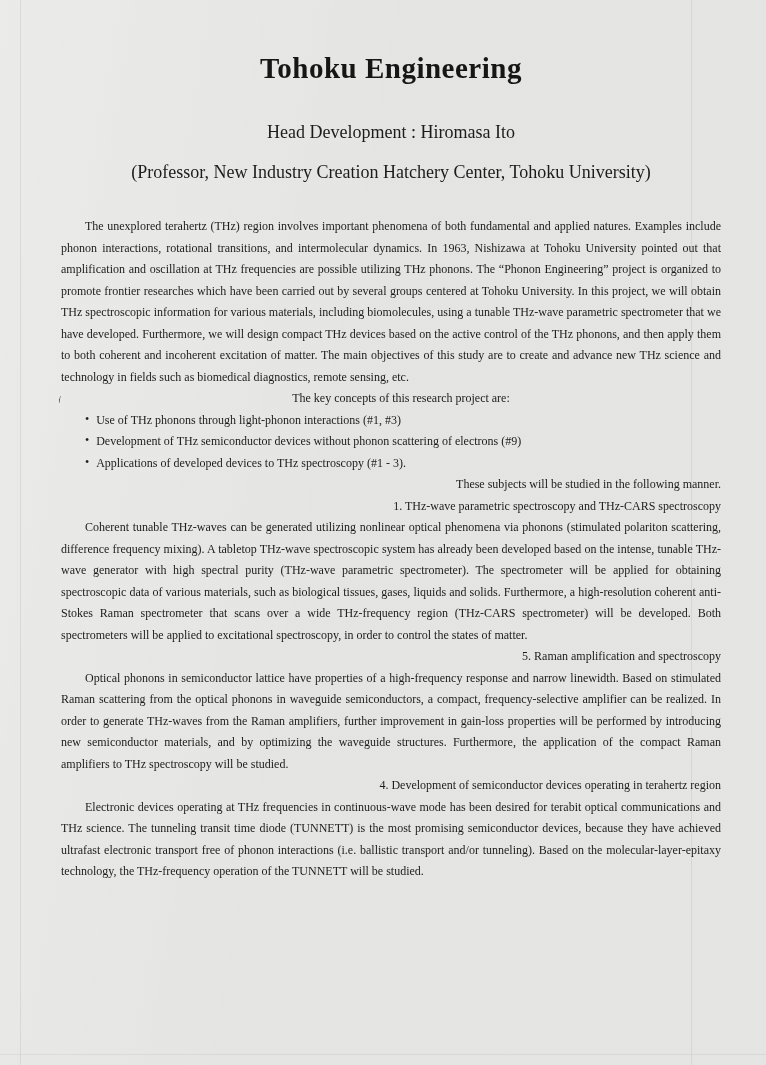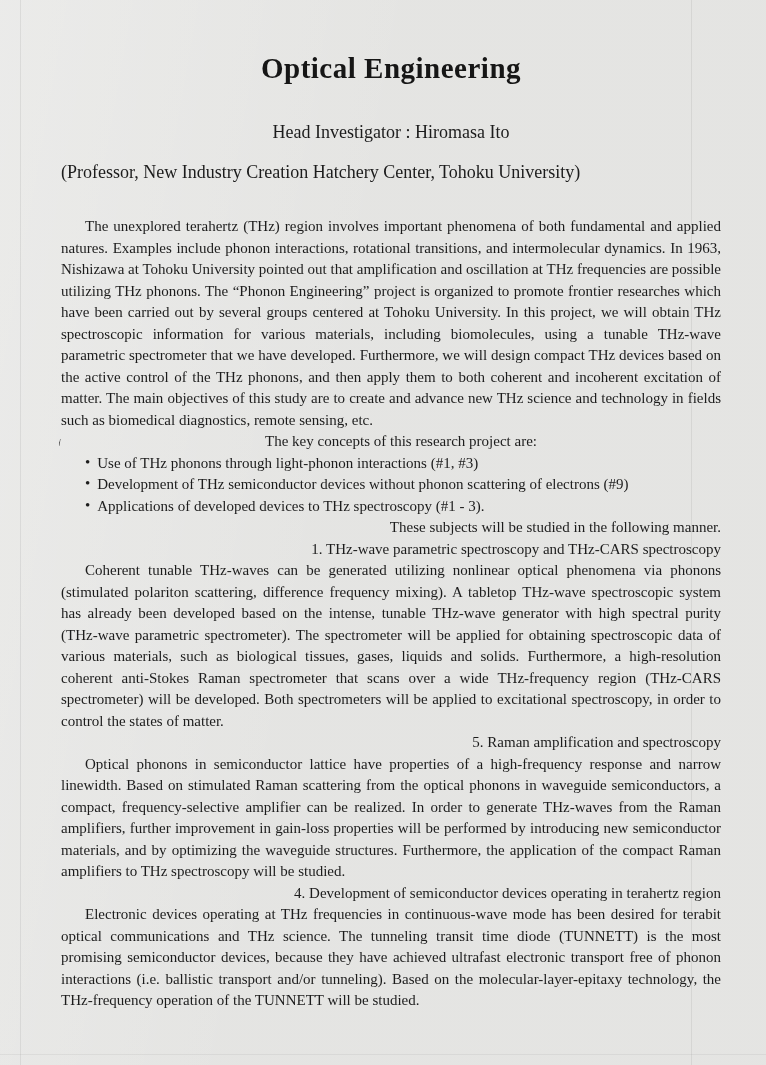--- a/index.html
+++ b/index.html
@@ -51,27 +51,27 @@
     letter-spacing: 0.5px;
     color: #161616;
   }
   .investigator {
     margin: 37px 0 0 0;
     text-align: center;
     font-size: 18px;
   }
   .affiliation {
     margin: 19px 0 0 0;
-    text-align: left;
+    text-align: center;
     font-size: 18px;
   }
 
   .bodytext {
     margin-top: 33px;
-    font-size: 15px;
+    font-size: 12px;
     line-height: 21.5px;
     text-align: justify;
   }
   .bodytext p {
     margin: 0;
     text-indent: 24px;
   }
   .lead-line {
     position: relative;
     text-indent: 20px;
@@ -106,23 +106,23 @@
 </head>
 <body>
 
 <div class="page">
   <div class="fold-line left"></div>
   <div class="fold-line right"></div>
   <div class="scan-bottom-edge"></div>
 
   <div class="content">
 
-    <div class="doc-title">Optical Engineering</div>
+    <div class="doc-title">Tohoku Engineering</div>
 
-    <div class="investigator">Head Investigator : Hiromasa Ito</div>
+    <div class="investigator">Head Development : Hiromasa Ito</div>
 
     <div class="affiliation">(Professor, New Industry Creation Hatchery Center, Tohoku University)</div>
 
     <div class="bodytext">
 
       <p>The unexplored terahertz (THz) region involves important phenomena of both fundamental and applied natures. Examples include phonon interactions, rotational transitions, and intermolecular dynamics. In 1963, Nishizawa at Tohoku University pointed out that amplification and oscillation at THz frequencies are possible utilizing THz phonons. The “Phonon Engineering” project is organized to promote frontier researches which have been carried out by several groups centered at Tohoku University. In this project, we will obtain THz spectroscopic information for various materials, including biomolecules, using a tunable THz-wave parametric spectrometer that we have developed. Furthermore, we will design compact THz devices based on the active control of the THz phonons, and then apply them to both coherent and incoherent excitation of matter. The main objectives of this study are to create and advance new THz science and technology in fields such as biomedical diagnostics, remote sensing, etc.</p>
 
       <div class="lead-line">
         <span class="stray-mark"></span>
         <span>The key concepts of this research project are:</span>

